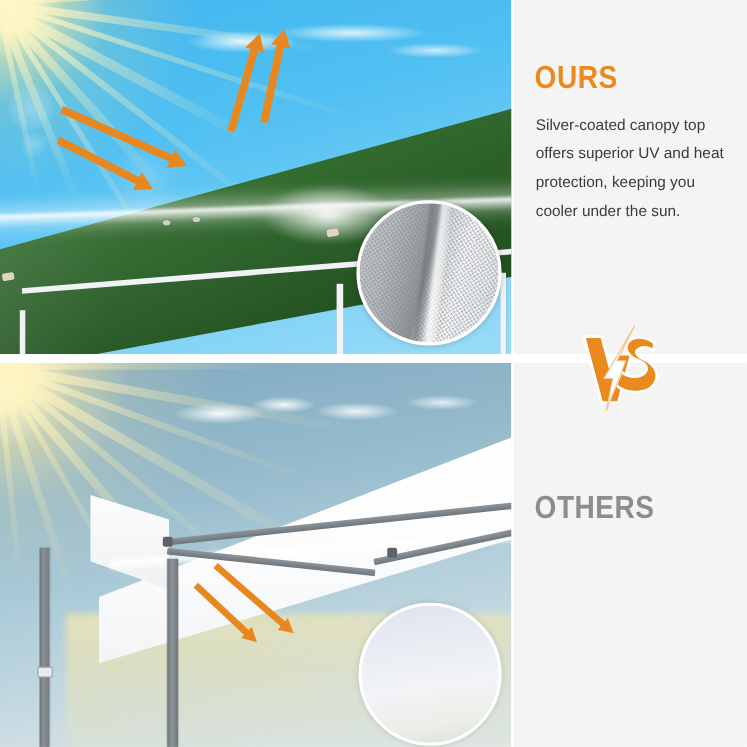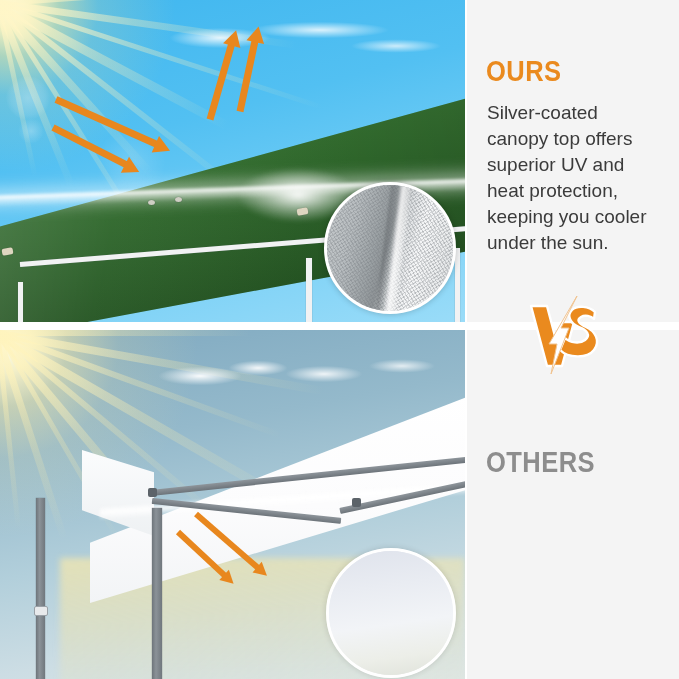--- a/index.html
+++ b/index.html
@@ -311,21 +311,21 @@
     font-size: 29px;
     color: #ea8a1e;
   }
   #heading-others {
     left: 486px; top: 446px;
     font-size: 29px;
     color: #8d8d8d;
   }
   .body-copy {
     position: absolute;
-    font-size: 19px;
+    font-size: 14px;
     line-height: 26px;
     color: #3b3b3b;
   }
   #copy-ours   { left: 487px; top: 100px; width: 176px; }
   #copy-others { left: 487px; top: 490px; width: 180px; }
 
   
   #vs-badge {
     position: absolute;
     left: 527px; top: 296px;

